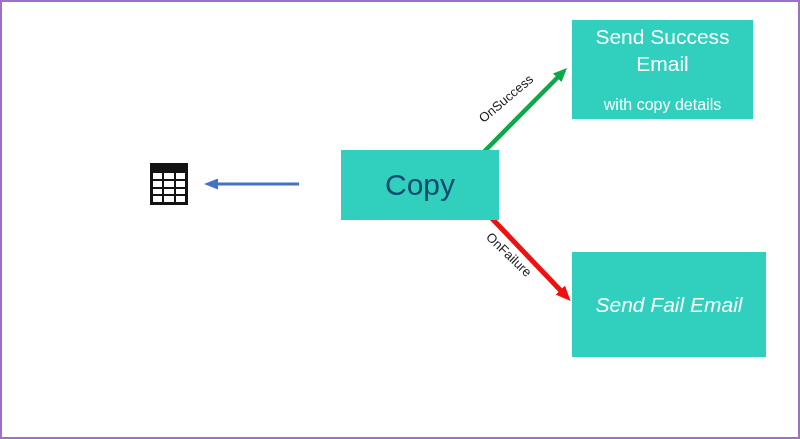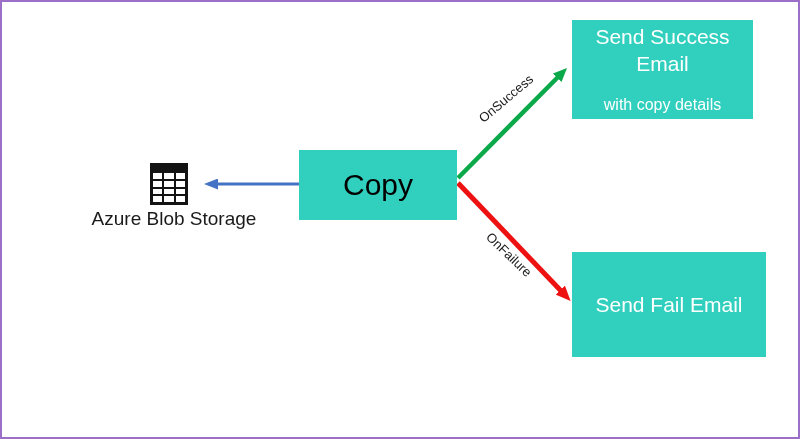--- a/index.html
+++ b/index.html
@@ -30,21 +30,21 @@
     display: flex;
     flex-direction: column;
     align-items: center;
     justify-content: center;
     text-align: center;
     box-sizing: border-box;
   }
   .copy-box   { left: 297px; top: 148px; width: 158px; height: 70px; }
   .copy-box .activity-label { font-size: 30px; line-height: 1; }
   .success-box{ left: 570px; top: 18px;  width: 181px; height: 99px; padding: 2px 10px; }
-  .fail-box   { left: 570px; top: 250px; width: 194px; height: 105px; padding: 2px 10px; }
+  .fail-box   { left: 570px; top: 250px; width: 194px; height: 105px; padding: 2px 10px; font-style: italic; }
   .activity-title    { font-size: 21px; line-height: 1.3; }
   .activity-subtitle { font-size: 16px; line-height: 1.3; margin-top: 18px; }
 
   
   .table-icon {
     position: absolute;
     left: 148px; top: 161px;
     width: 38px; height: 42px;
     background: #131313;
     box-sizing: border-box;
@@ -111,23 +111,22 @@
     <span></span>
     <span></span>
     <span></span>
     <span></span>
     <span></span>
     <span></span>
     <span></span>
     <span></span>
   </div>
 
-  <div class="source-label" style="color: rgb(26, 26, 26);">Azure Blob Storage</div>
 
-  <div class="activity copy-box" style="background-color: rgb(49, 207, 189); color: #000000;">
+  <div class="activity copy-box" style="background-color: rgb(49, 207, 189); color: #0c4a6e; margin-left: 42px;">
     <span class="activity-label">Copy</span>
   </div>
 
   <div class="edge-label success" style="color: rgb(26, 26, 26);">OnSuccess</div>
 
   <div class="edge-label failure" style="color: rgb(26, 26, 26);">OnFailure</div>
 
   <div class="activity success-box" style="background-color: rgb(49, 207, 189); color: rgb(255, 255, 255);">
     <div class="activity-title">Send Success Email</div>
     <div class="activity-subtitle">with copy details</div>

